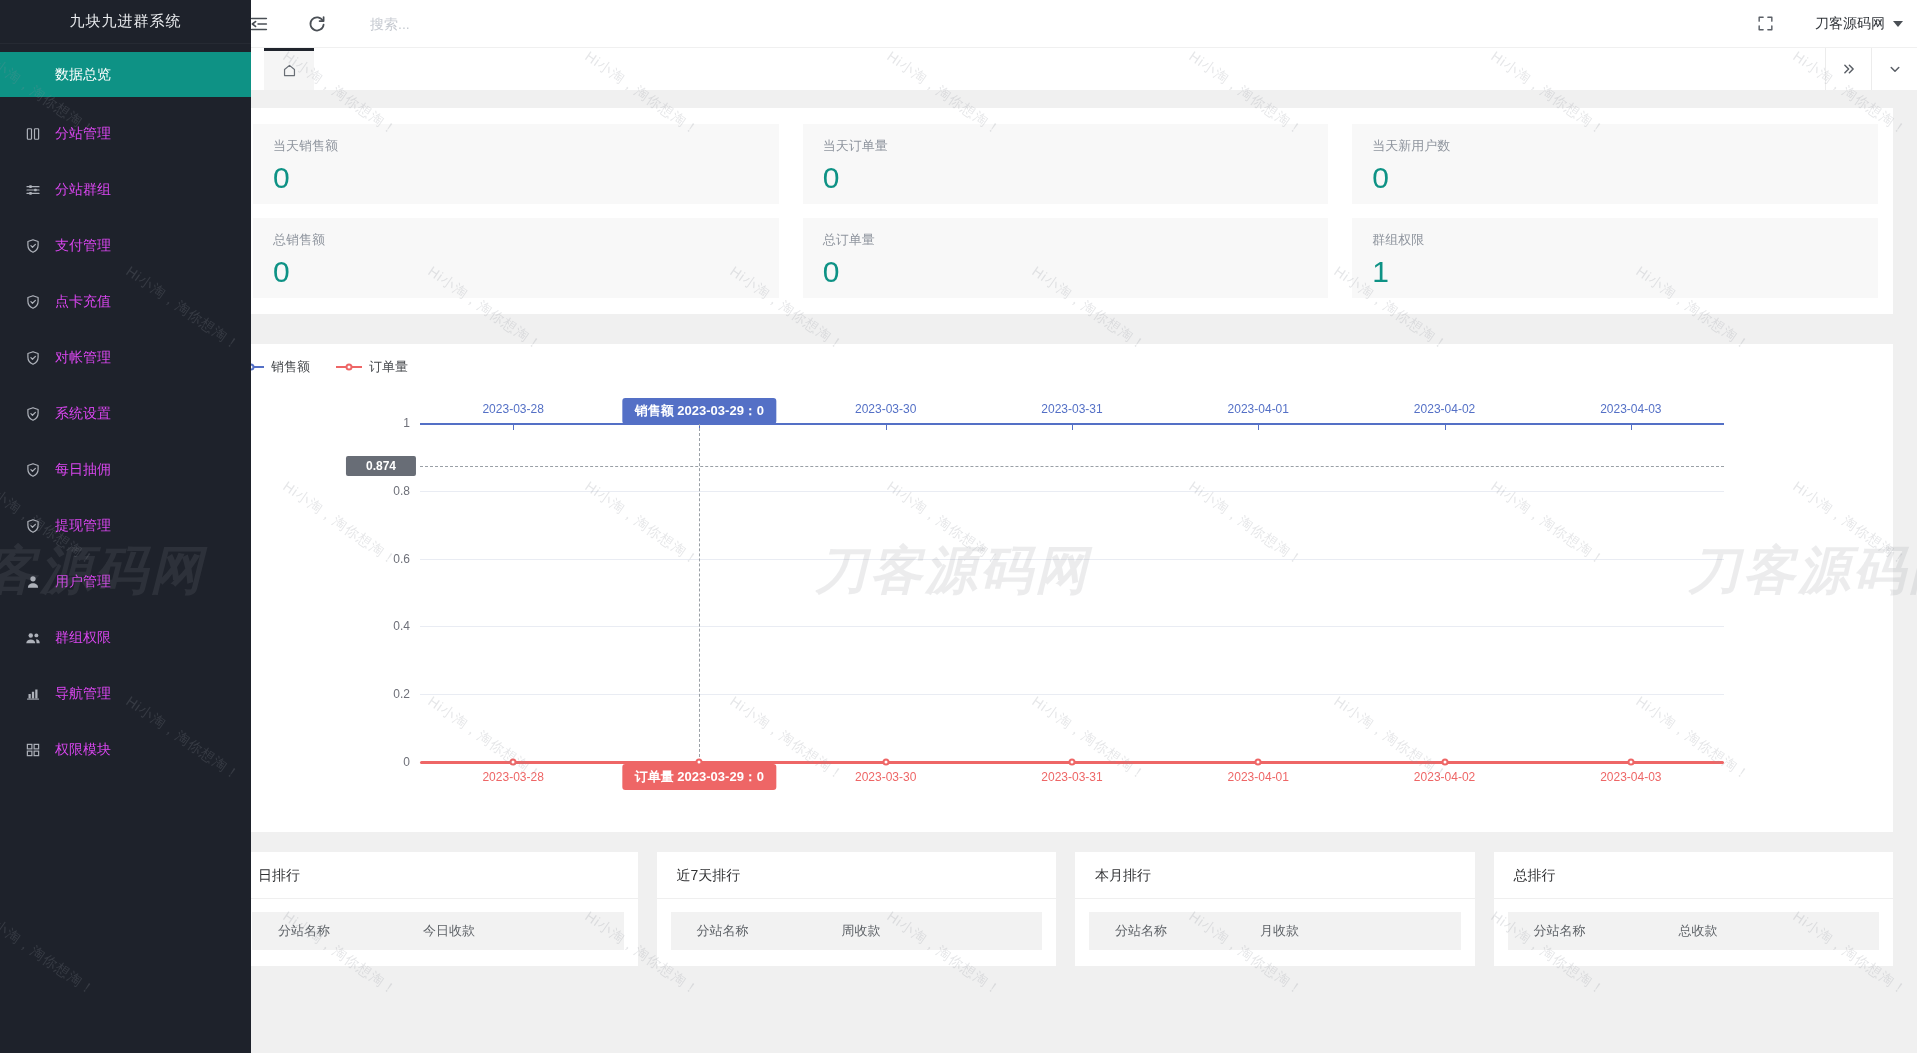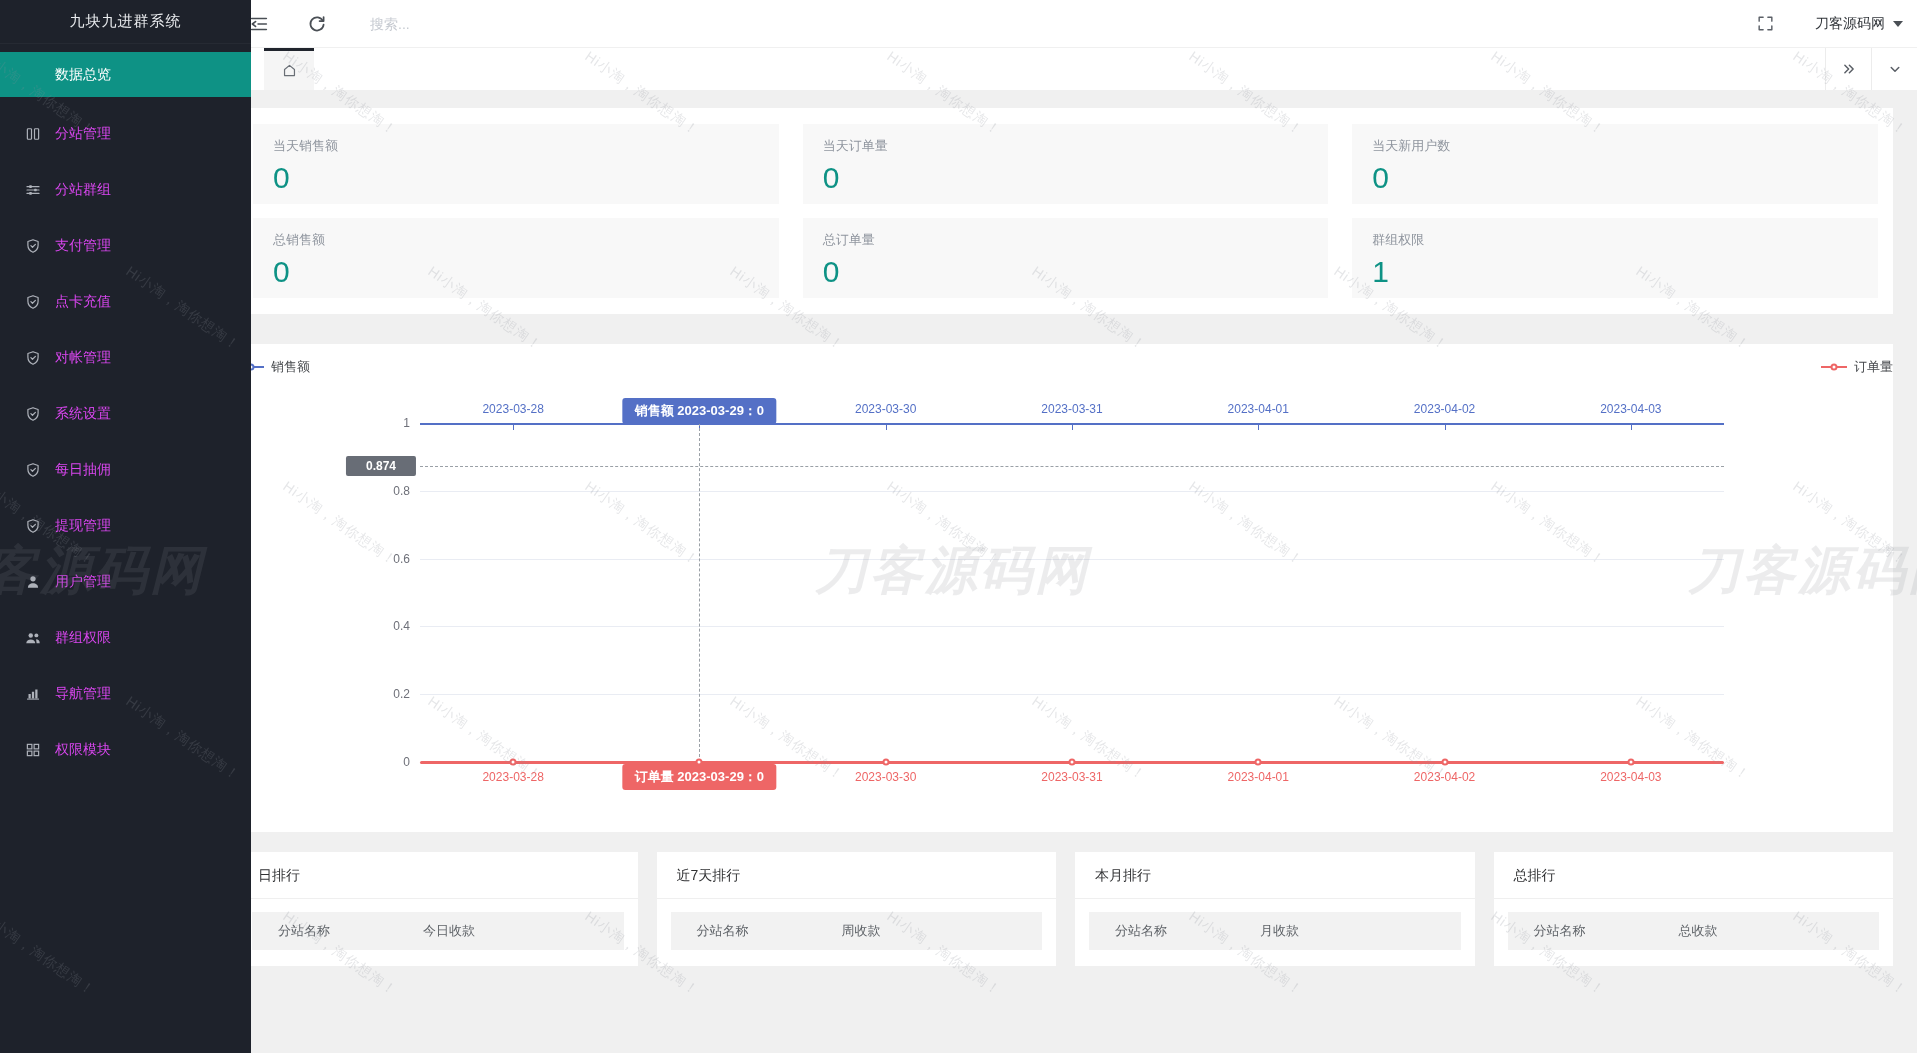--- a/index.html
+++ b/index.html
@@ -82,21 +82,21 @@
   
   .content { padding: 18px 24px 0 18px; height: 963px; background: #f0f0f0; position: relative; }
   .panel { background: #fff; }
   .stats-panel { padding: 16px 15px; }
   .stats-grid { display: grid; grid-template-columns: 1fr 1fr 1fr; gap: 14px 24px; }
   .stat-box { background: #f8f8f8; height: 80px; padding: 13px 20px; }
   .stat-label { font-size: 13px; color: #8f959e; }
   .stat-value { font-size: 30px; color: #0e9285; margin-top: 6px; line-height: 1.1; }
   
   .chart-panel { margin-top: 30px; height: 488px; position: relative; }
-  .legend { position: absolute; top: 14px; left: 0; width: 100%; display: flex; justify-content: space-between; }
+  .legend { position: absolute; top: 14px; left: 0; width: 100%; display: flex; justify-content: flex-start; gap: 26px; }
   .legend-item { display: flex; align-items: center; gap: 7px; font-size: 13px; color: #46494d; cursor: pointer; }
   .legend-mark { width: 26px; height: 2px; position: relative; }
   .legend-mark i {
     position: absolute; left: 50%; top: 50%; transform: translate(-50%,-50%);
     width: 7px; height: 7px; border-radius: 50%; background: #fff; border: 2px solid currentColor; display: block;
   }
   .axis-line-top { position: absolute; height: 2px; }
   .axis-line-bottom { position: absolute; height: 3px; border-radius: 2px; }
   .x-tick-top { position: absolute; width: 1px; height: 5px; }
   .x-label { position: absolute; font-size: 12px; transform: translateX(-50%); white-space: nowrap; }

